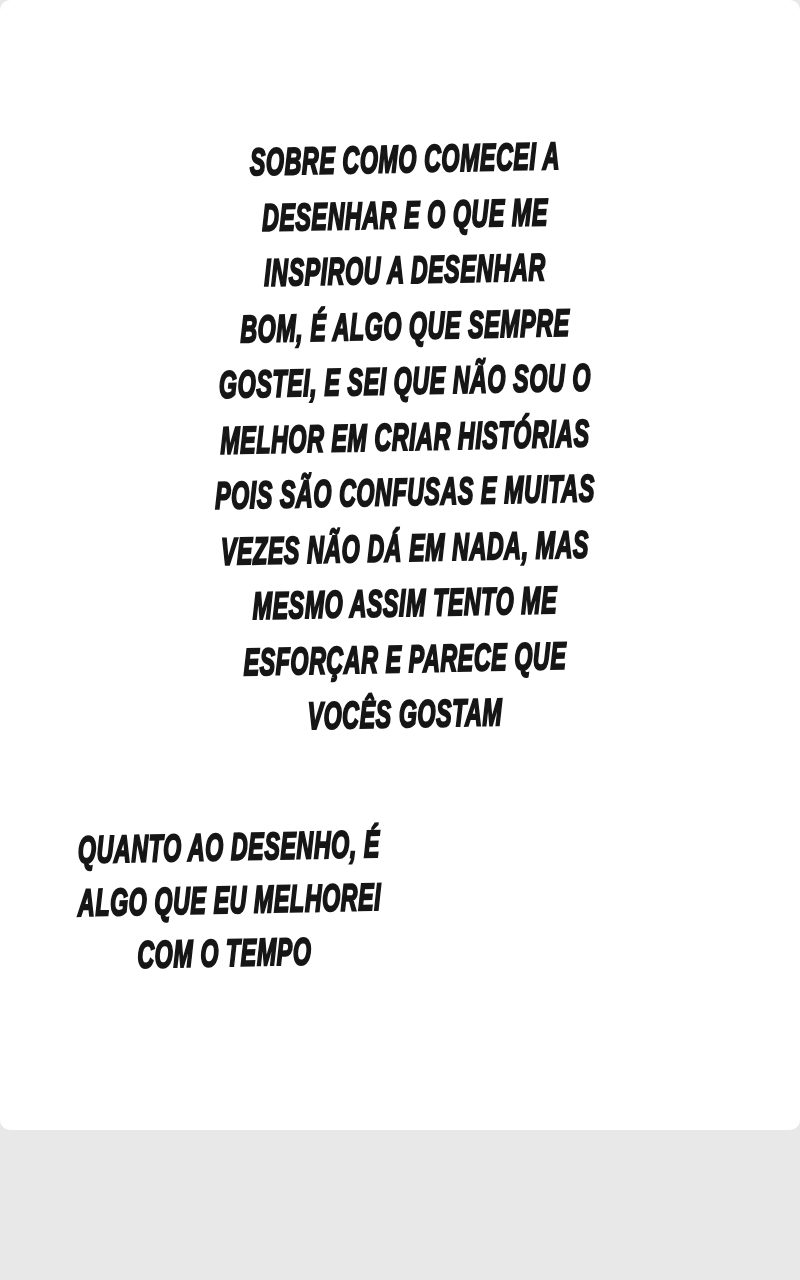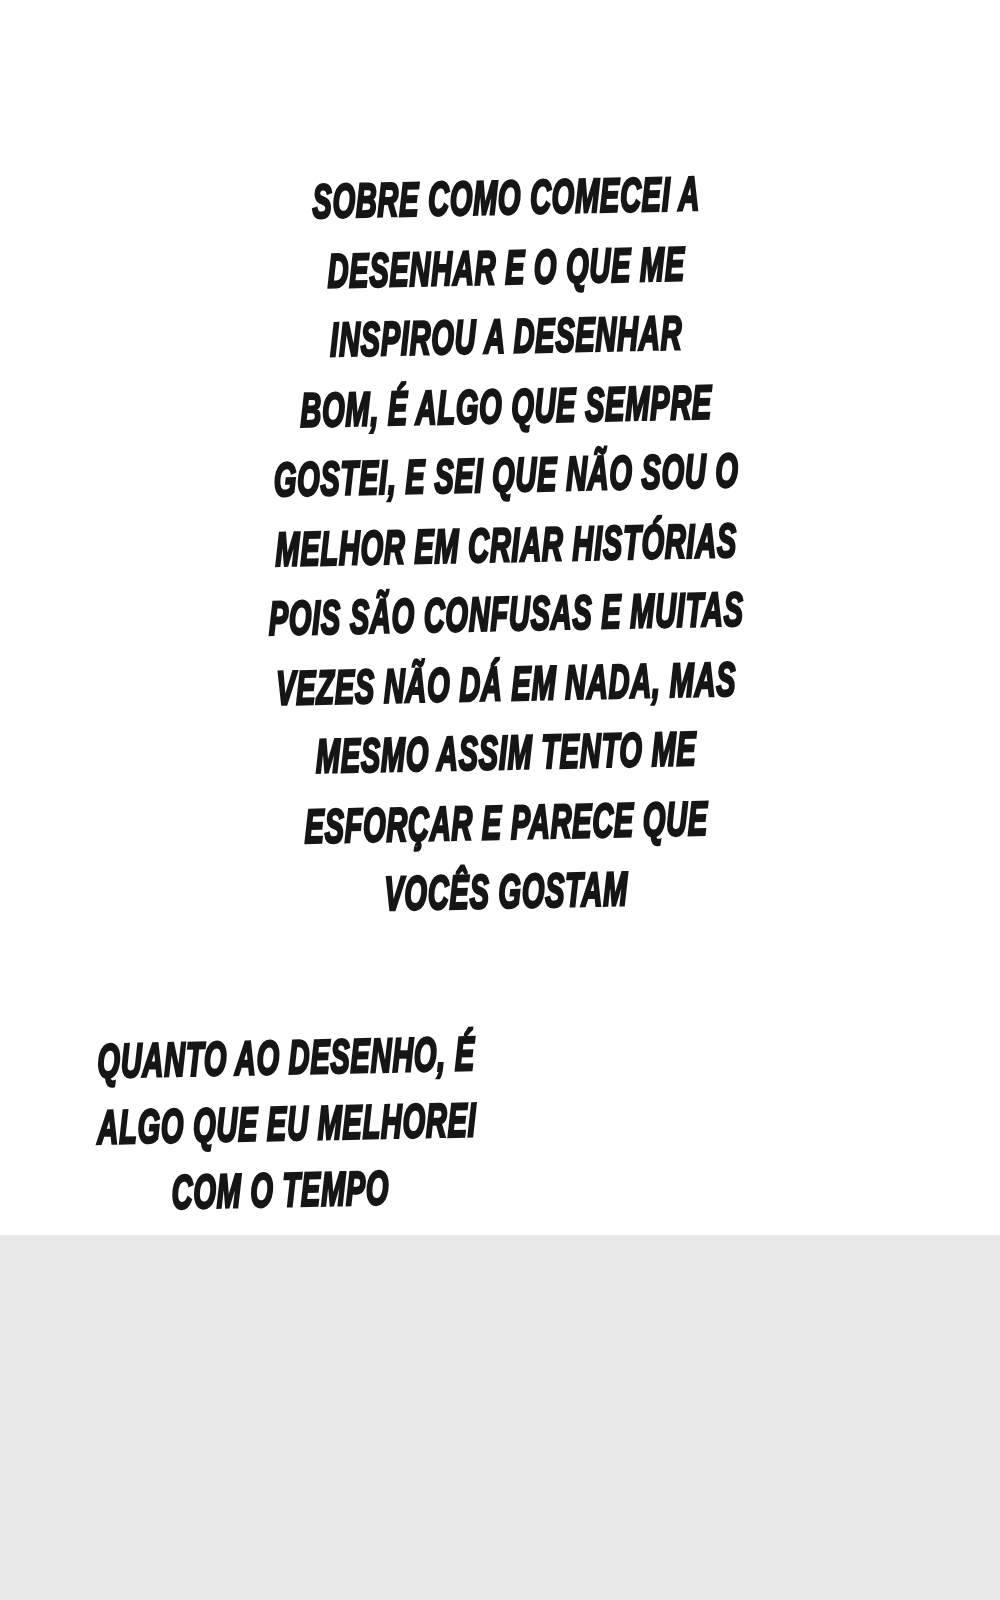--- a/index.html
+++ b/index.html
@@ -3,25 +3,26 @@
 <meta charset="utf-8">
 <style>
   html, body {
     margin: 0;
     padding: 0;
     background: #e8e8e8;
   }
   .page {
     position: relative;
     width: 800px;
-    height: 988px;
+    height: 1130px;
     margin: 0 auto;
     background: var(--bg, #ffffff);
     overflow: hidden;
     font-family: "Liberation Sans", "DejaVu Sans", sans-serif;
+    border-radius: 10px;
   }
   .para {
     position: absolute;
     color: var(--ink, #161616);
     font-weight: bold;
     font-style: italic;
     font-size: 38px;
     letter-spacing: 1px;
     -webkit-text-stroke: 2.2px var(--ink, #161616);
     white-space: nowrap;

